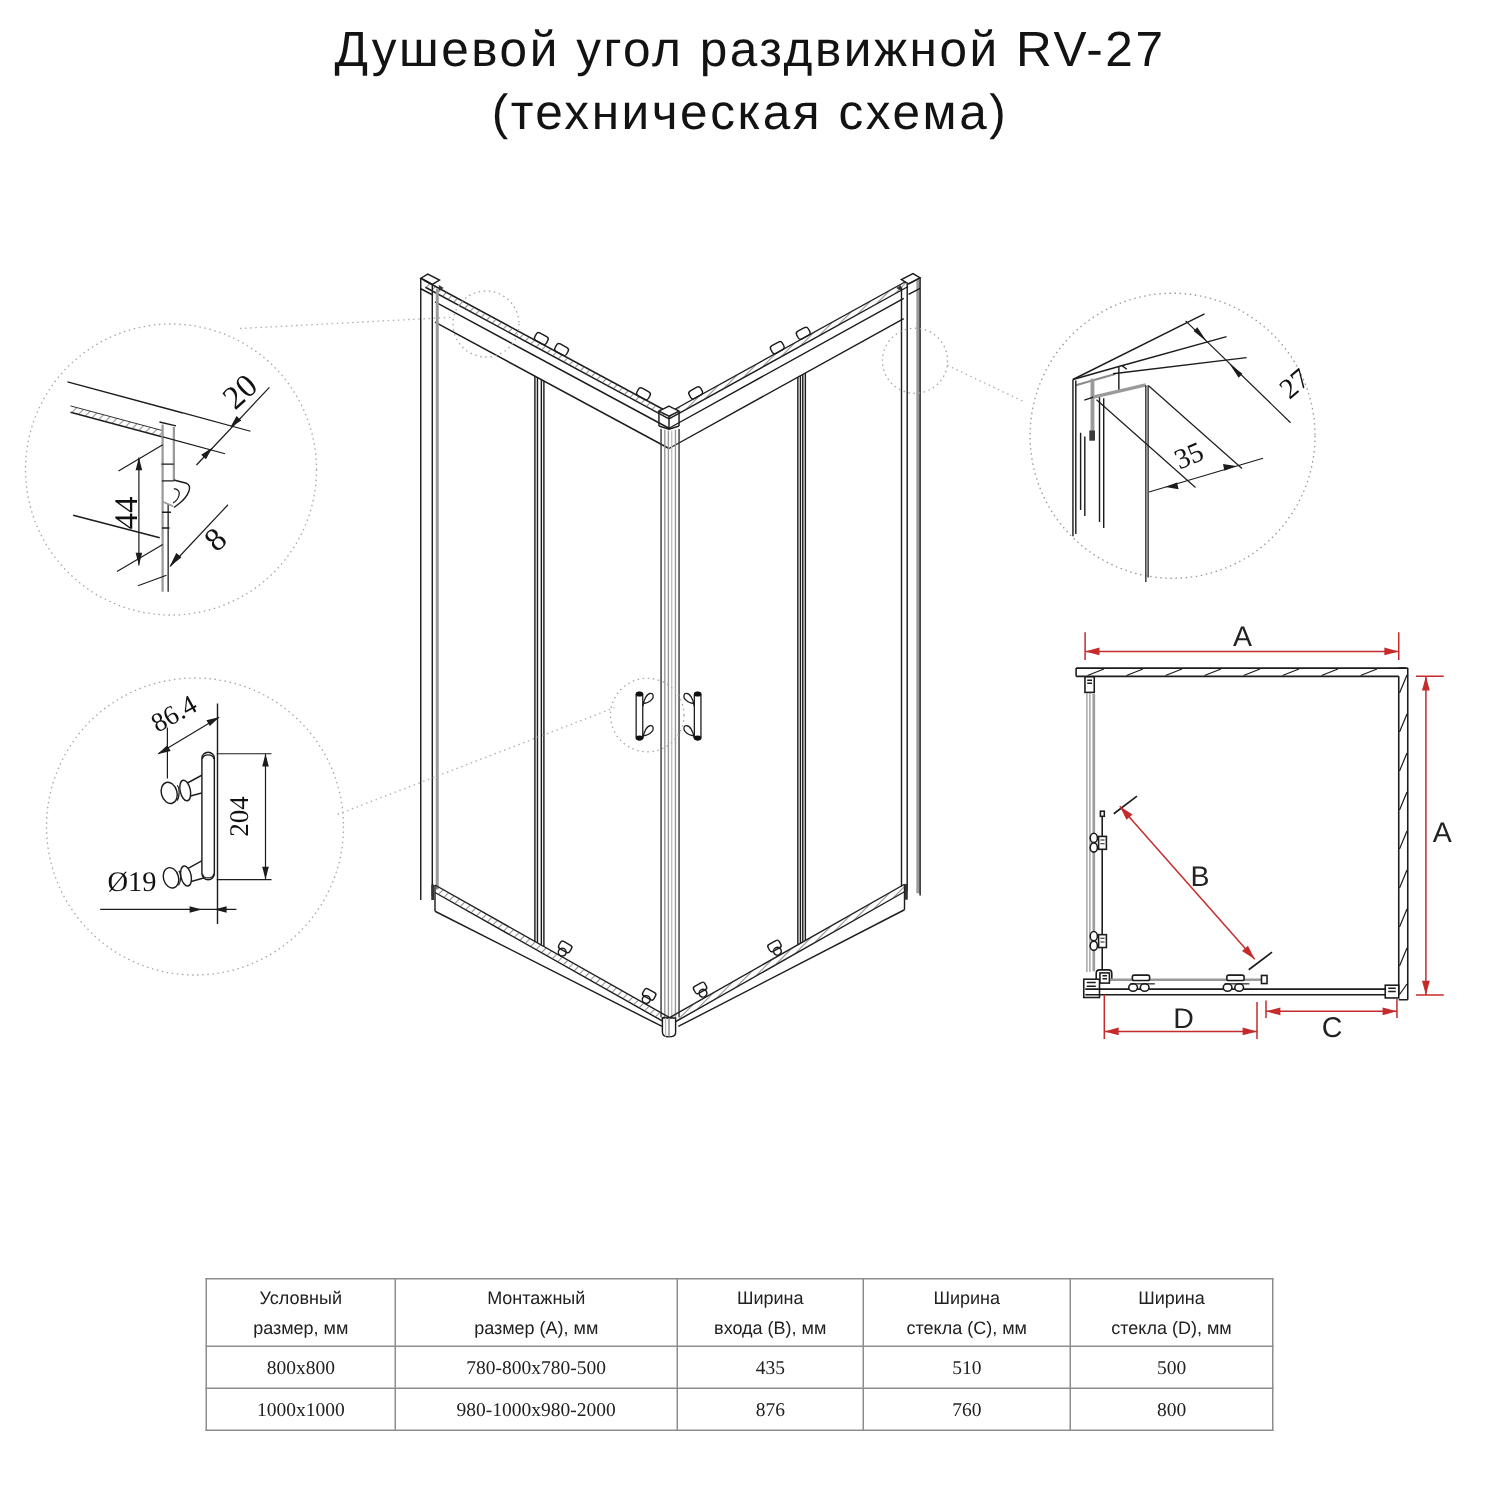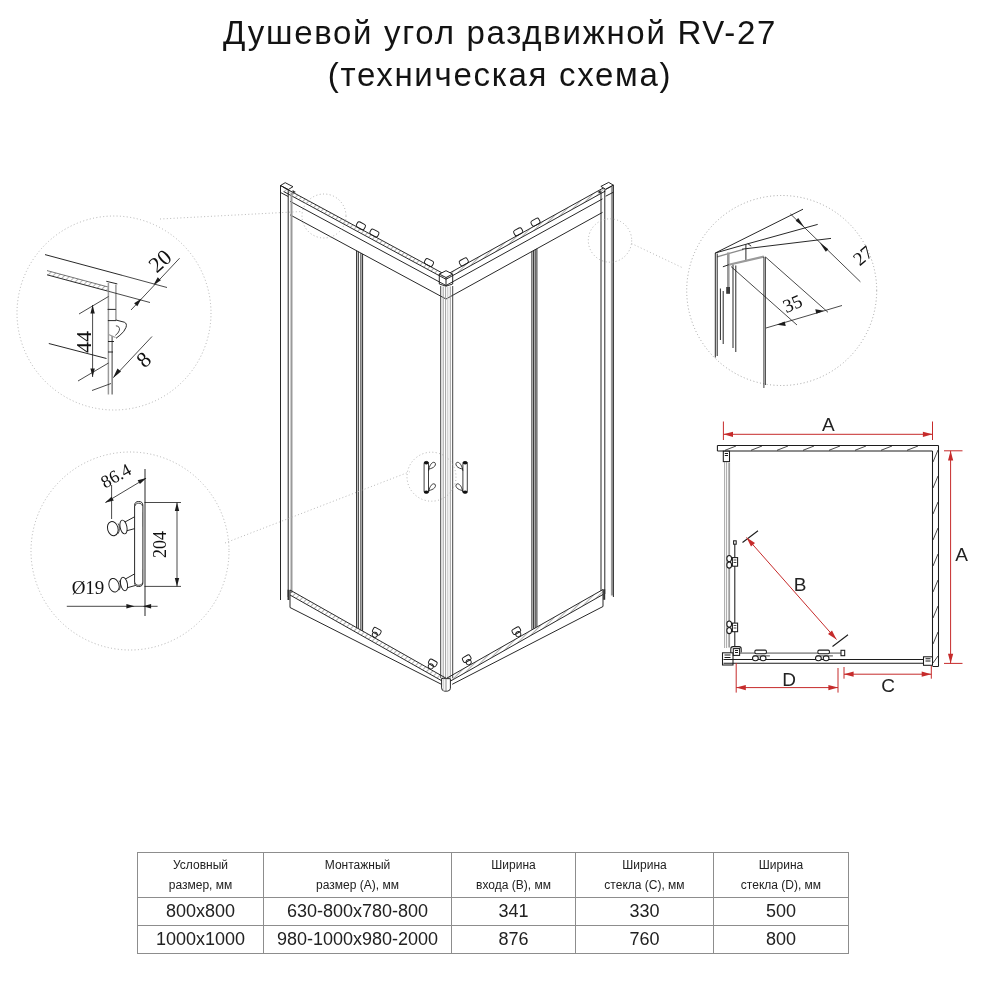--- a/index.html
+++ b/index.html
@@ -6,21 +6,21 @@
 font-family:"Liberation Sans",sans-serif;}
 #page{position:relative;width:1000px;height:1000px;overflow:hidden;transform:translateZ(0);}
 #title{position:absolute;left:0;top:12px;width:1000px;text-align:center;
 font-size:33px;line-height:42px;color:#131313;letter-spacing:1.7px;}
 svg{position:absolute;left:0;top:0;}
 table.spec{position:absolute;left:137px;top:852px;border-collapse:collapse;
 table-layout:fixed;color:#212121;}
 table.spec td{border:1px solid #8d8d8d;text-align:center;vertical-align:middle;
 padding:0;}
 td.hd{font-size:12px;line-height:20.5px;height:44px;}
-td.dt{font-size:18px;height:27px;}
+td.dt{font-size:13px;height:27px;font-family:Liberation Serif, serif;}
 </style>
 </head>
 <body>
 <div id="page">
 
 <div id="title">Душевой угол раздвижной RV-27<br>(техническая схема)</div>
 
 <svg width="1000" height="1000" viewBox="0 0 1000 1000">
 <defs>
 <pattern id="hfine" patternUnits="userSpaceOnUse" width="4" height="4" patternTransform="rotate(45)">
@@ -452,23 +452,23 @@
 <tbody>
         <tr>
 <td class="hd">Условный<br>размер, мм</td>
 <td class="hd">Монтажный<br>размер (А), мм</td>
 <td class="hd">Ширина<br>входа (В), мм</td>
 <td class="hd">Ширина<br>стекла (С), мм</td>
 <td class="hd">Ширина<br>стекла (D), мм</td>
 </tr>
 <tr>
 <td class="dt">800х800</td>
-          <td class="dt">630-800х780-800</td>
-          <td class="dt">341</td>
-          <td class="dt">330</td>
+          <td class="dt">780-800х780-500</td>
+          <td class="dt">435</td>
+          <td class="dt">510</td>
           <td class="dt">500</td>
 </tr>
 <tr>
 <td class="dt">1000х1000</td>
           <td class="dt">980-1000х980-2000</td>
           <td class="dt">876</td>
           <td class="dt">760</td>
           <td class="dt">800</td>
 </tr>
 </tbody>

